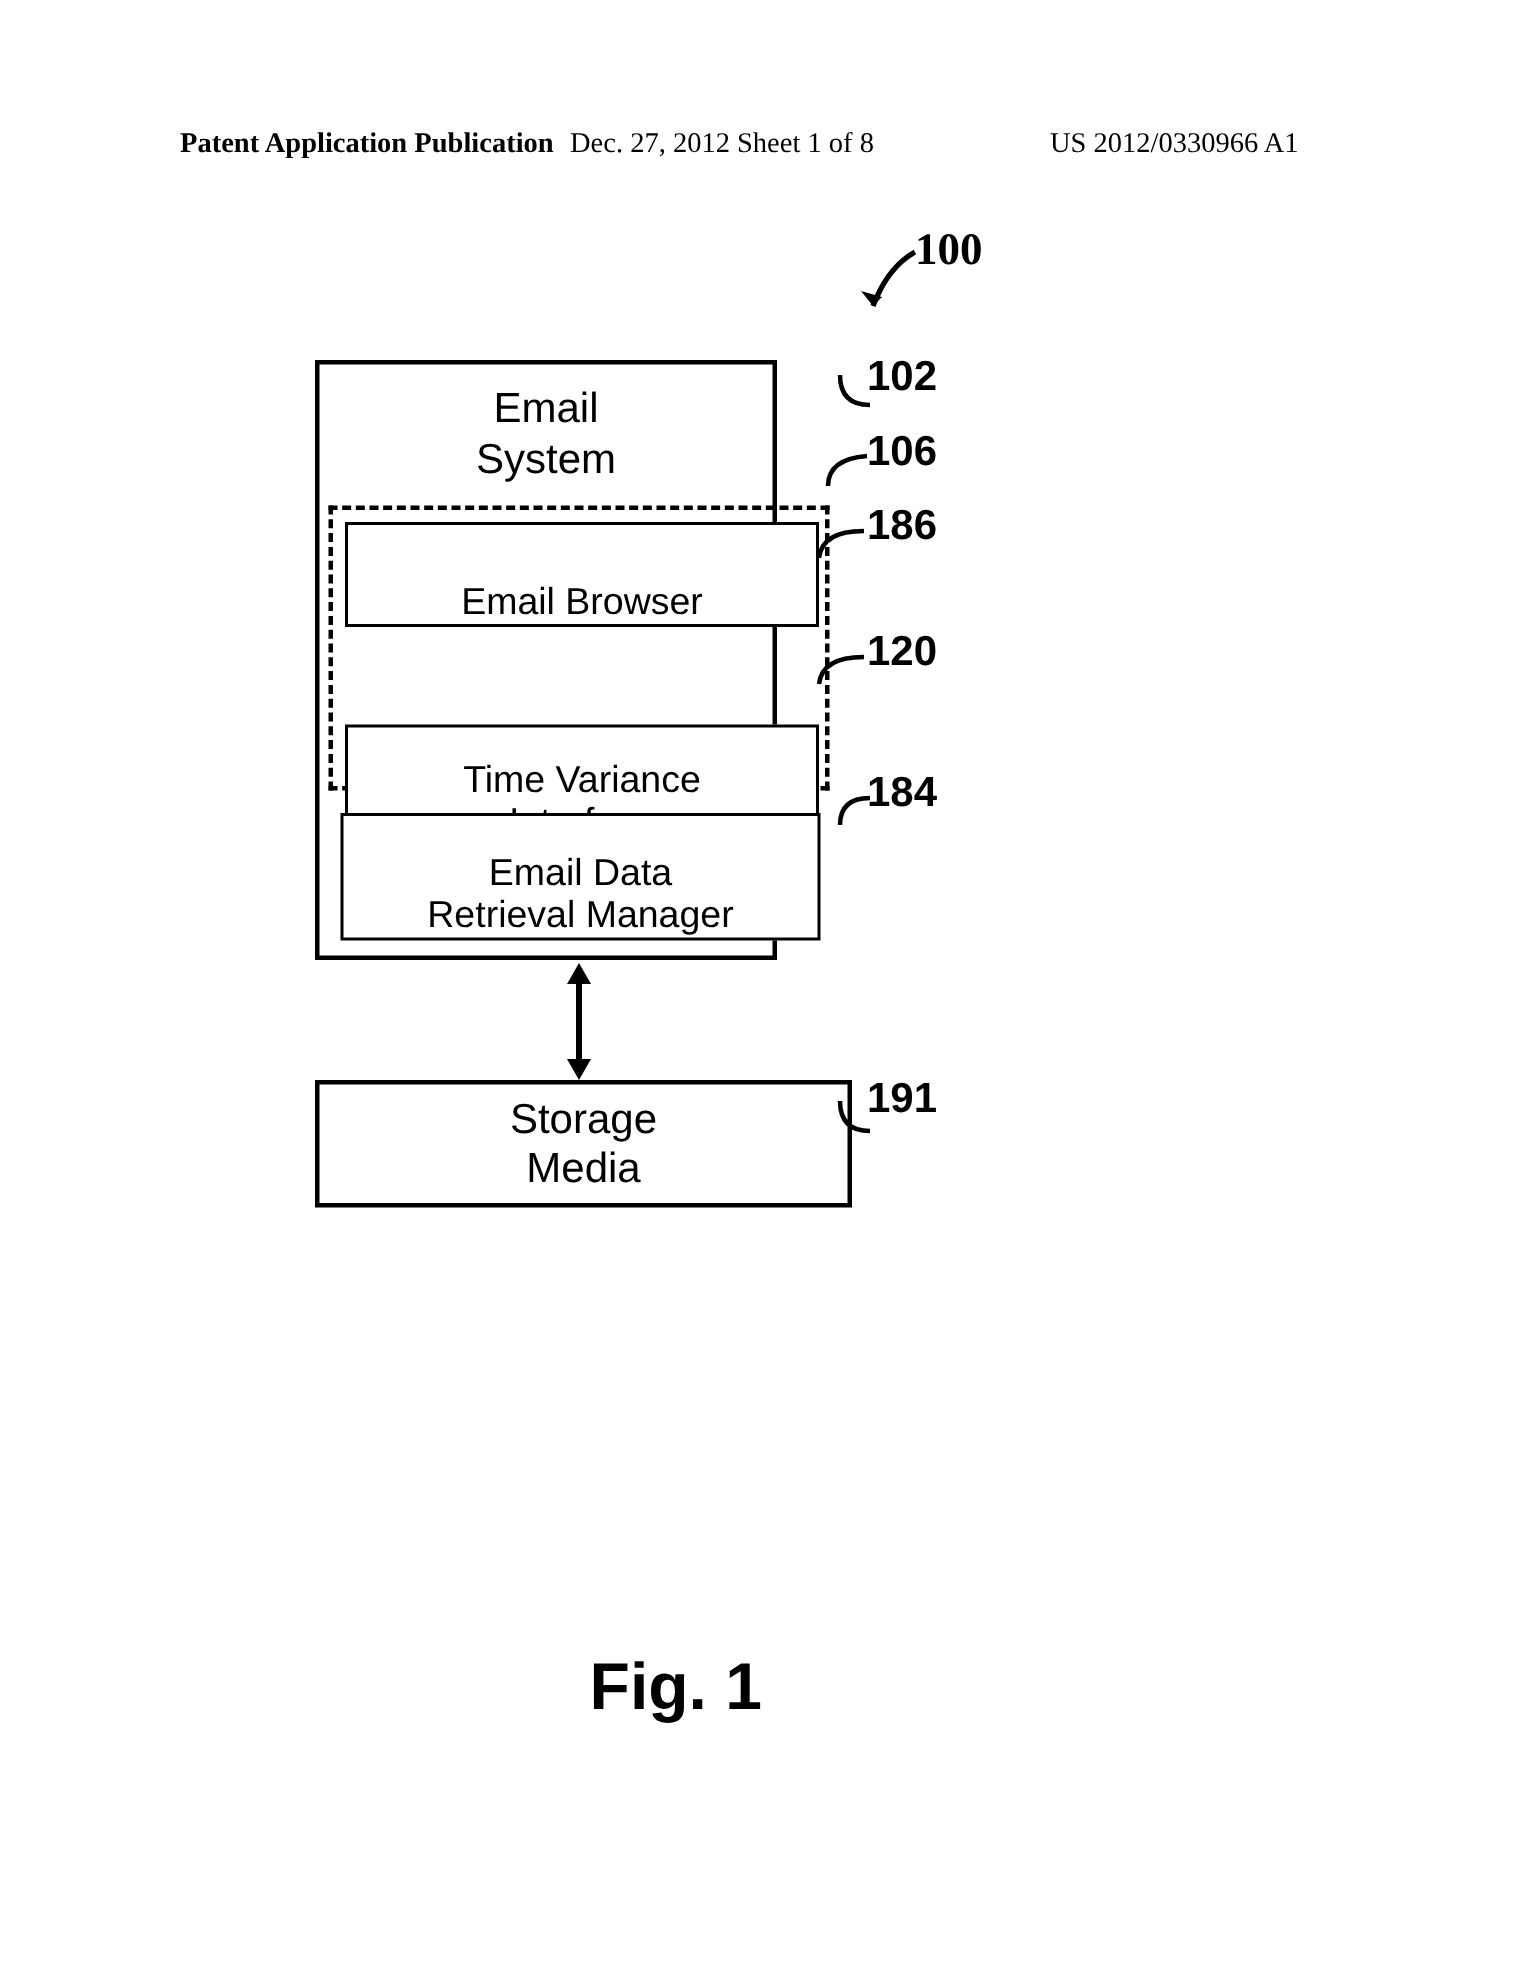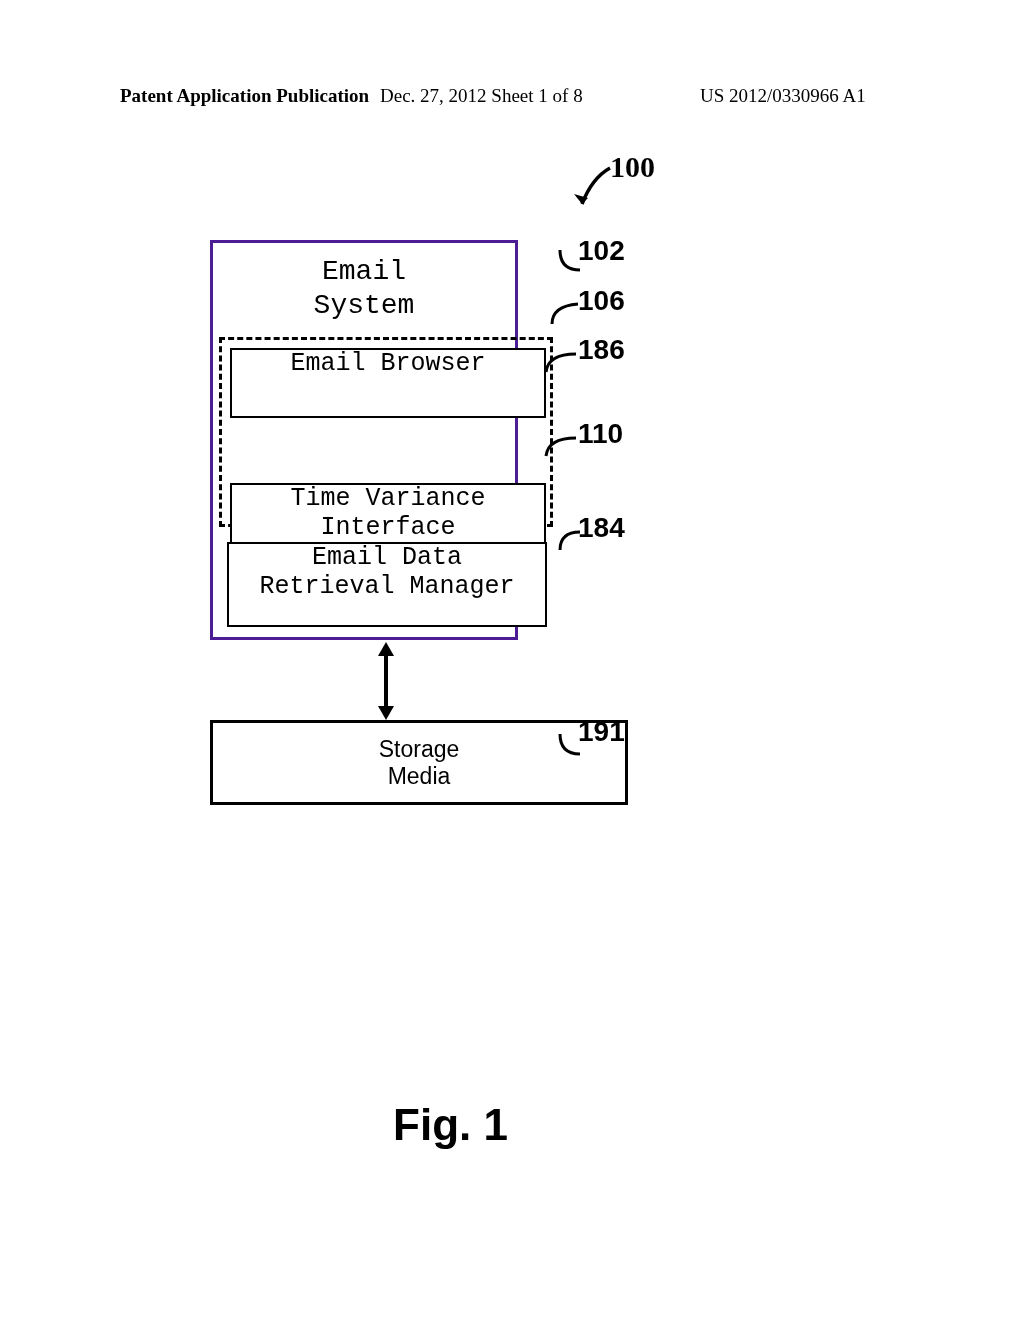--- a/index.html
+++ b/index.html
@@ -47,23 +47,22 @@
       height: 50px;
     }
 
     
     .email-system {
       position: absolute;
       top: 90px;
       left: 0;
       width: 308px;
       height: 400px;
-      border: 3px solid #4c1d95;
+      border: 3px solid #000000;
       background: #fff;
-      font-family: Liberation Mono, monospace;
     }
     .email-system-title {
       text-align: center;
       font-size: 28px;
       padding-top: 12px;
       line-height: 1.2;
     }
 
     
     .dashed-group {
@@ -74,21 +73,21 @@
       height: 190px;
       border: 3px dashed #000;
     }
 
     .inner-box {
       border: 2.5px solid #000;
       text-align: center;
       font-size: 25px;
       line-height: 1.15;
       display: flex;
-      align-items: flex-start;
+      align-items: flex-end;
       justify-content: center;
       background: #fff;
     }
 
     .email-browser {
       position: absolute;
       top: 8px;
       left: 8px;
       width: 316px;
       height: 70px;
@@ -107,25 +106,25 @@
       left: 14px;
       width: 320px;
       height: 85px;
     }
 
     
     .storage-media {
       position: absolute;
       top: 570px;
       left: 0;
-      width: 418px;
+      width: 358px;
       height: 85px;
       border: 3px solid #000;
       text-align: center;
-      font-size: 23px;
+      font-size: 28px;
       line-height: 1.15;
       display: flex;
       align-items: center;
       justify-content: center;
     }
 
     
     .double-arrow {
       position: absolute;
       top: 492px;
@@ -211,21 +210,21 @@
   <div class="ref ref-106">106</div>
   <svg class="lead" style="top:150px;left:340px;width:32px;height:28px" viewBox="0 0 32 28">
       <path d="M 2 24 Q 2 6 28 4" stroke="#000" stroke-width="3" fill="none"></path>
     </svg>
 
   <div class="ref ref-108">186</div>
   <svg class="lead" style="top:200px;left:334px;width:36px;height:28px" viewBox="0 0 36 28">
       <path d="M 2 22 Q 4 4 32 4" stroke="#000" stroke-width="3" fill="none"></path>
     </svg>
 
-  <div class="ref ref-110">110</div>
+  <div class="ref ref-110">120</div>
   <svg class="lead" style="top:284px;left:334px;width:36px;height:28px" viewBox="0 0 36 28">
       <path d="M 2 22 Q 4 4 32 4" stroke="#000" stroke-width="3" fill="none"></path>
     </svg>
 
   <div class="ref ref-112">184</div>
   <svg class="lead" style="top:378px;left:348px;width:26px;height:28px" viewBox="0 0 26 28">
       <path d="M 2 22 Q 2 4 22 4" stroke="#000" stroke-width="3" fill="none"></path>
     </svg>
 
   <div class="ref ref-104">191</div>

